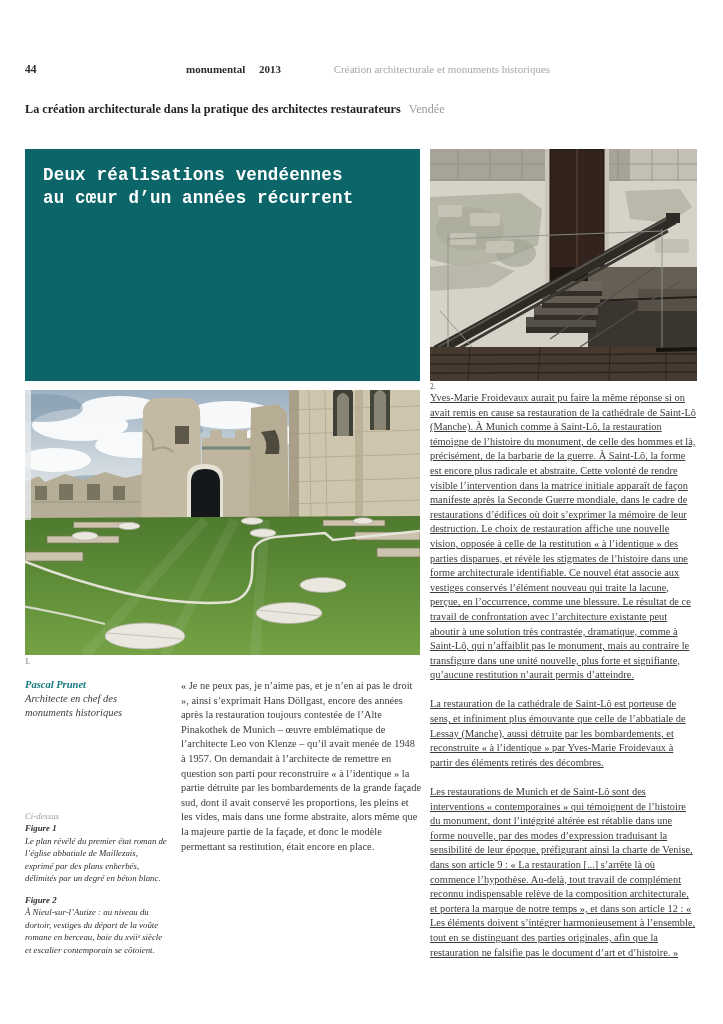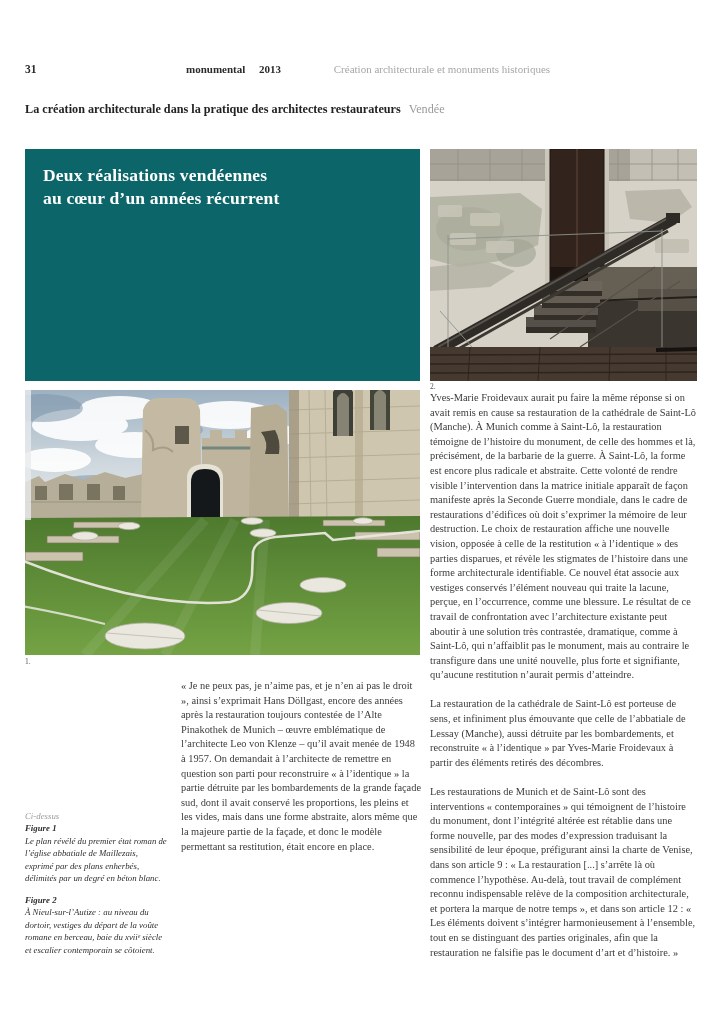--- a/index.html
+++ b/index.html
@@ -11,21 +11,21 @@
   .header-line{position:absolute;left:186px;top:63px;font-size:11px;white-space:nowrap;}
   .header-line .journal{font-weight:bold;color:#2b2b2b;}
   .header-line .year{font-weight:bold;color:#2b2b2b;margin-left:11px;}
   .header-line .issue{color:#a6a6a6;margin-left:4px;padding-left:46px;}
 
   .section-line{position:absolute;left:25px;top:102px;font-size:12.2px;white-space:nowrap;}
   .section-line .sec-title{font-weight:bold;color:#222;}
   .section-line .sec-region{color:#9b9b9b;margin-left:5px;font-family:Liberation Serif, serif;}
 
   
-  .title-box{position:absolute;left:25px;top:149px;width:395px;height:232px;background:#0c6669;}
+  .title-box{position:absolute;left:25px;top:149px;width:395px;height:232px;background:#0c6669;font-family:Liberation Mono, monospace;}
   .title-box .inner{padding:15px 18px;}
   .article-title{font-size:17.5px;font-weight:bold;color:#ffffff;line-height:1.32;letter-spacing:.2px;}
 
   
   .photo1{position:absolute;left:25px;top:390px;width:395px;height:265px;}
   .photo2{position:absolute;left:430px;top:149px;width:267px;height:232px;}
   .fig-num{position:absolute;font-size:7.5px;color:#555;}
   .fig1-num{left:25px;top:657px;}
   .fig2-num{left:430px;top:382px;}
 
@@ -36,29 +36,29 @@
 
   
   .captions{position:absolute;left:25px;top:810px;width:142px;font-size:8.8px;line-height:1.42;}
   .ci-dessus{font-style:italic;color:#9b9b9b;}
   .fig-title{font-weight:bold;font-style:italic;color:#2e2e2e;}
   .fig-caption{font-style:italic;color:#2e2e2e;margin-bottom:9px;}
 
   
   .col{position:absolute;font-size:10.4px;line-height:14.6px;color:#3b3b3b;text-align:left;}
   .col-middle{left:181px;top:679px;width:241px;}
-  .col-right{left:430px;top:391px;width:268px;}
+  .col-right{left:430px;top:391px;width:268px;text-decoration:underline;}
   .col p{margin:0 0 14.6px 0;}
 </style>
 </head>
 <body>
 
 <div class="page">
 
-  <div class="page-number">31</div>
+  <div class="page-number">44</div>
   <div class="header-line">
     <span class="journal">monumental</span>
     <span class="year">2013</span>
     <span class="issue">Création architecturale et monuments historiques</span>
   </div>
 
   <div class="section-line">
     <span class="sec-title">La création architecturale dans la pratique des architectes restaurateurs</span>
     <span class="sec-region">Vendée</span>
   </div>
@@ -266,20 +266,25 @@
       <g stroke="#c6c3b8" stroke-width="1">
         <line x1="82" y1="243" x2="158" y2="249"></line>
         <line x1="233" y1="220" x2="296" y2="226"></line>
       </g>
 
       <rect x="0" y="0" width="6" height="130" fill="#e8ebee" opacity="0.8"></rect>
     </svg>
   </div>
   <div class="fig-num fig1-num">1.</div>
 
+  <div class="author">
+    <div class="name">Pascal Prunet</div>
+    <div class="role">Architecte en chef des</div>
+    <div class="role">monuments historiques</div>
+  </div>
 
   <div class="captions">
     <div class="ci-dessus">Ci-dessus</div>
     <div class="fig-title">Figure 1</div>
     <div class="fig-caption">Le plan révélé du premier état roman de l’église abbatiale de Maillezais, exprimé par des plans enherbés, délimités par un degré en béton blanc.</div>
     <div class="fig-title">Figure 2</div>
     <div class="fig-caption">À Nieul-sur-l’Autize : au niveau du dortoir, vestiges du départ de la voûte romane en berceau, baie du xviiᵉ siècle et escalier contemporain se côtoient.</div>
   </div>
 
   <div class="col col-middle">

